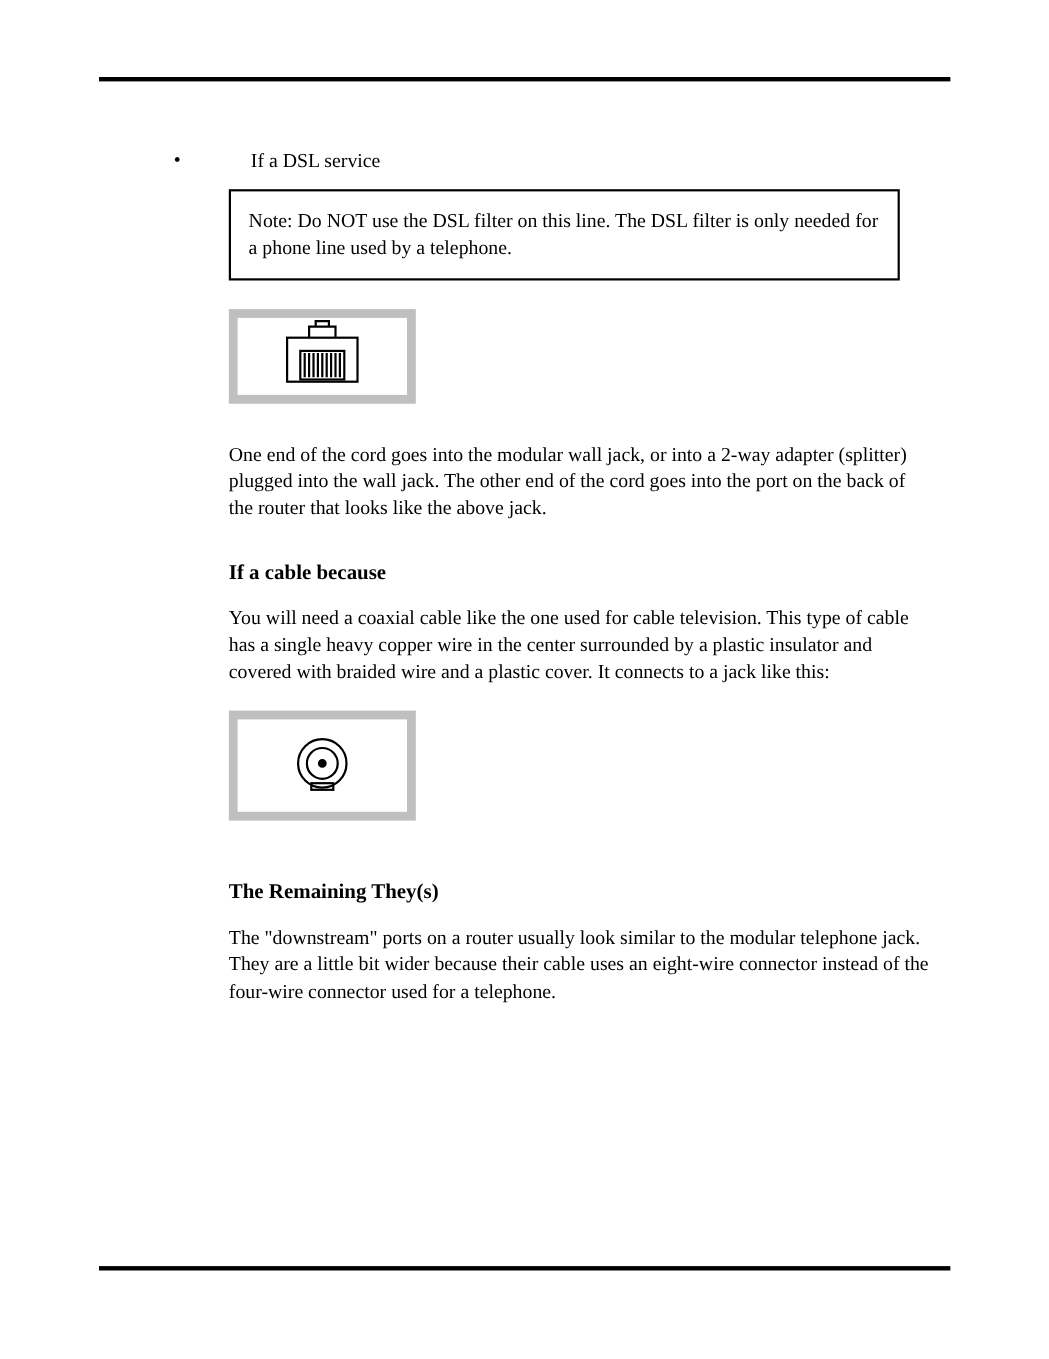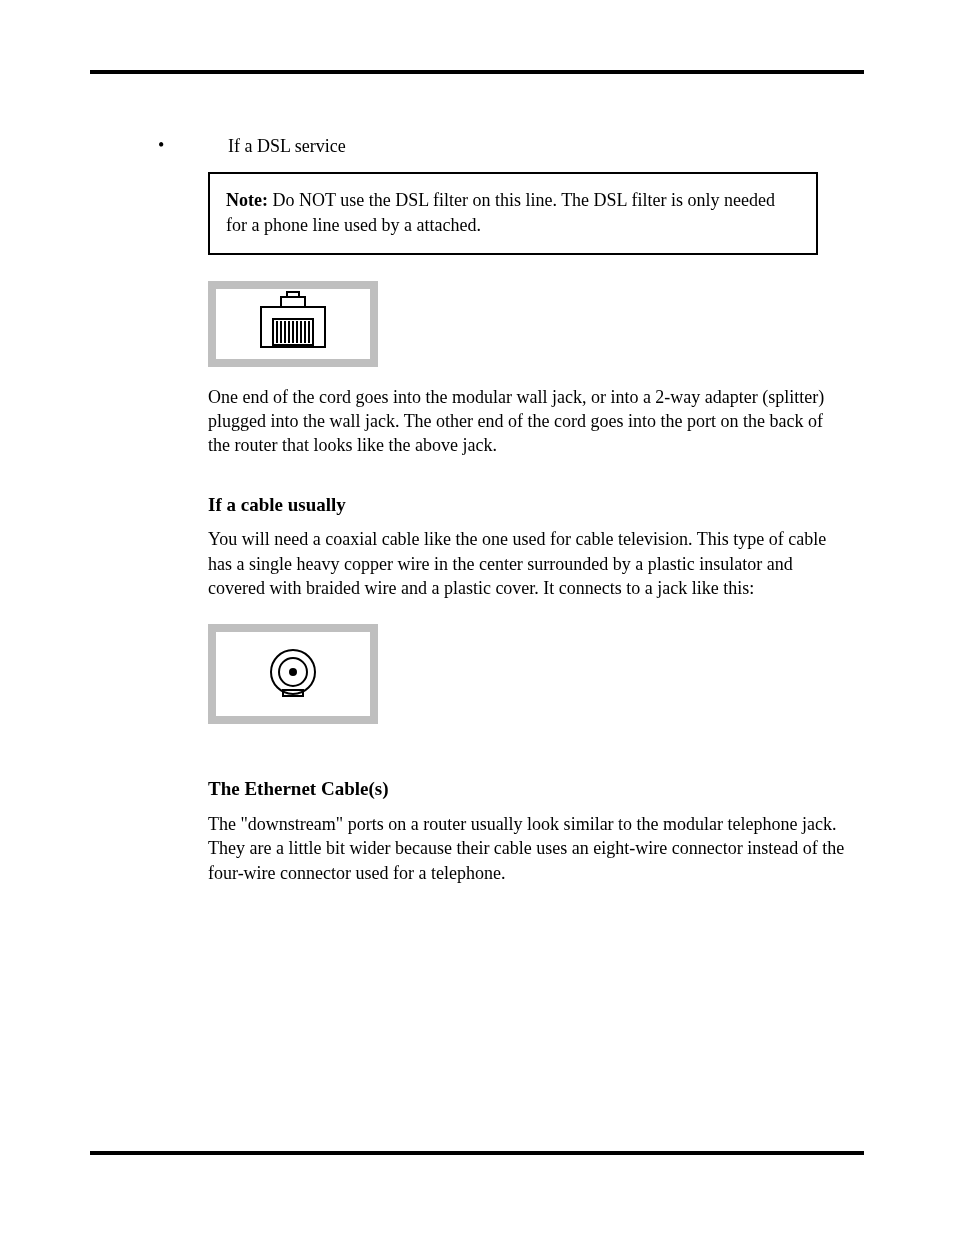--- a/index.html
+++ b/index.html
@@ -46,21 +46,21 @@
   }
   .bullet-text { display: inline; margin-left: 48px; }
   .note-box {
     border: 2px solid #000;
     padding: 14px 16px 16px 16px;
     margin: 4px 0 20px 28px;  
     width: 610px;
     box-sizing: border-box;
   }
   .note-label {
-    font-weight: bold;
+    font-weight: normal;
     display: inline;
   }
   .note-text { display: inline; }
   .icon-frame {
     border: 8px solid #bfbfbf;
     display: inline-block;
     margin: 6px 0 18px 28px;
     background: #fff;
     box-sizing: border-box;
     text-align: center;
@@ -72,21 +72,21 @@
   }
   .icon-frame.coax {
     width: 170px;
     height: 100px;
   }
   .icon-frame svg {
     display: block;
     margin: 0 auto;
   }
   .para {
-    margin: 0 0 18px 28px;
+    margin: 16px 0 18px 28px;
     width: 640px;
   }
   .section-title {
     font-weight: bold;
     font-size: 19px;
     margin: 34px 0 10px 28px;
   }
 </style>
 </head>
 <body>
@@ -96,21 +96,21 @@
 
   <div class="content">
 
     <div class="bullet-row">
       <span class="bullet-dot">•</span>
       <span class="bullet-text">If a DSL service</span>
     </div>
 
     <div class="note-box">
       <span class="note-label">Note:</span>
-      <span class="note-text"> Do NOT use the DSL filter on this line. The DSL filter is only needed for a phone line used by a attached.</span>
+      <span class="note-text"> Do NOT use the DSL filter on this line. The DSL filter is only needed for a phone line used by a telephone.</span>
     </div>
 
     <div class="icon-frame rj45">
       <svg width="80" height="66" viewBox="0 0 80 66">
         <g fill="none" stroke="#000" stroke-width="2">
 
           <rect x="8" y="18" width="64" height="40"></rect>
 
           <polyline points="28,18 28,8 52,8 52,18"></polyline>
           <polyline points="34,8 34,3 46,3 46,8"></polyline>
@@ -125,38 +125,38 @@
           <line x1="44" y1="32" x2="44" y2="54"></line>
           <line x1="48" y1="32" x2="48" y2="54"></line>
           <line x1="52" y1="32" x2="52" y2="54"></line>
           <line x1="56" y1="32" x2="56" y2="54"></line>
         </g>
       </svg>
     </div>
 
     <p class="para">One end of the cord goes into the modular wall jack, or into a 2-way adapter (splitter) plugged into the wall jack. The other end of the cord goes into the port on the back of the router that looks like the above jack.</p>
 
-    <div class="section-title">If a cable usually</div>
+    <div class="section-title">If a cable because</div>
 
     <p class="para">You will need a coaxial cable like the one used for cable television. This type of cable has a single heavy copper wire in the center surrounded by a plastic insulator and covered with braided wire and a plastic cover. It connects to a jack like this:</p>
 
     <div class="icon-frame coax">
       <svg width="80" height="80" viewBox="0 0 80 80">
         <g fill="none" stroke="#000" stroke-width="2">
           <circle cx="40" cy="40" r="22"></circle>
           <circle cx="40" cy="40" r="14"></circle>
           <circle cx="40" cy="40" r="3" fill="#000"></circle>
 
           <rect x="30" y="58" width="20" height="6"></rect>
         </g>
       </svg>
     </div>
 
 
-    <div class="section-title">The Ethernet Cable(s)</div>
+    <div class="section-title">The Remaining They(s)</div>
 
     <p class="para">The "downstream" ports on a router usually look similar to the modular telephone jack. They are a little bit wider because their cable uses an eight-wire connector instead of the four-wire connector used for a telephone.</p>
 
 
   </div>
 
   <div class="bottom-rule"></div>
 </div>
 
 </body></html>

